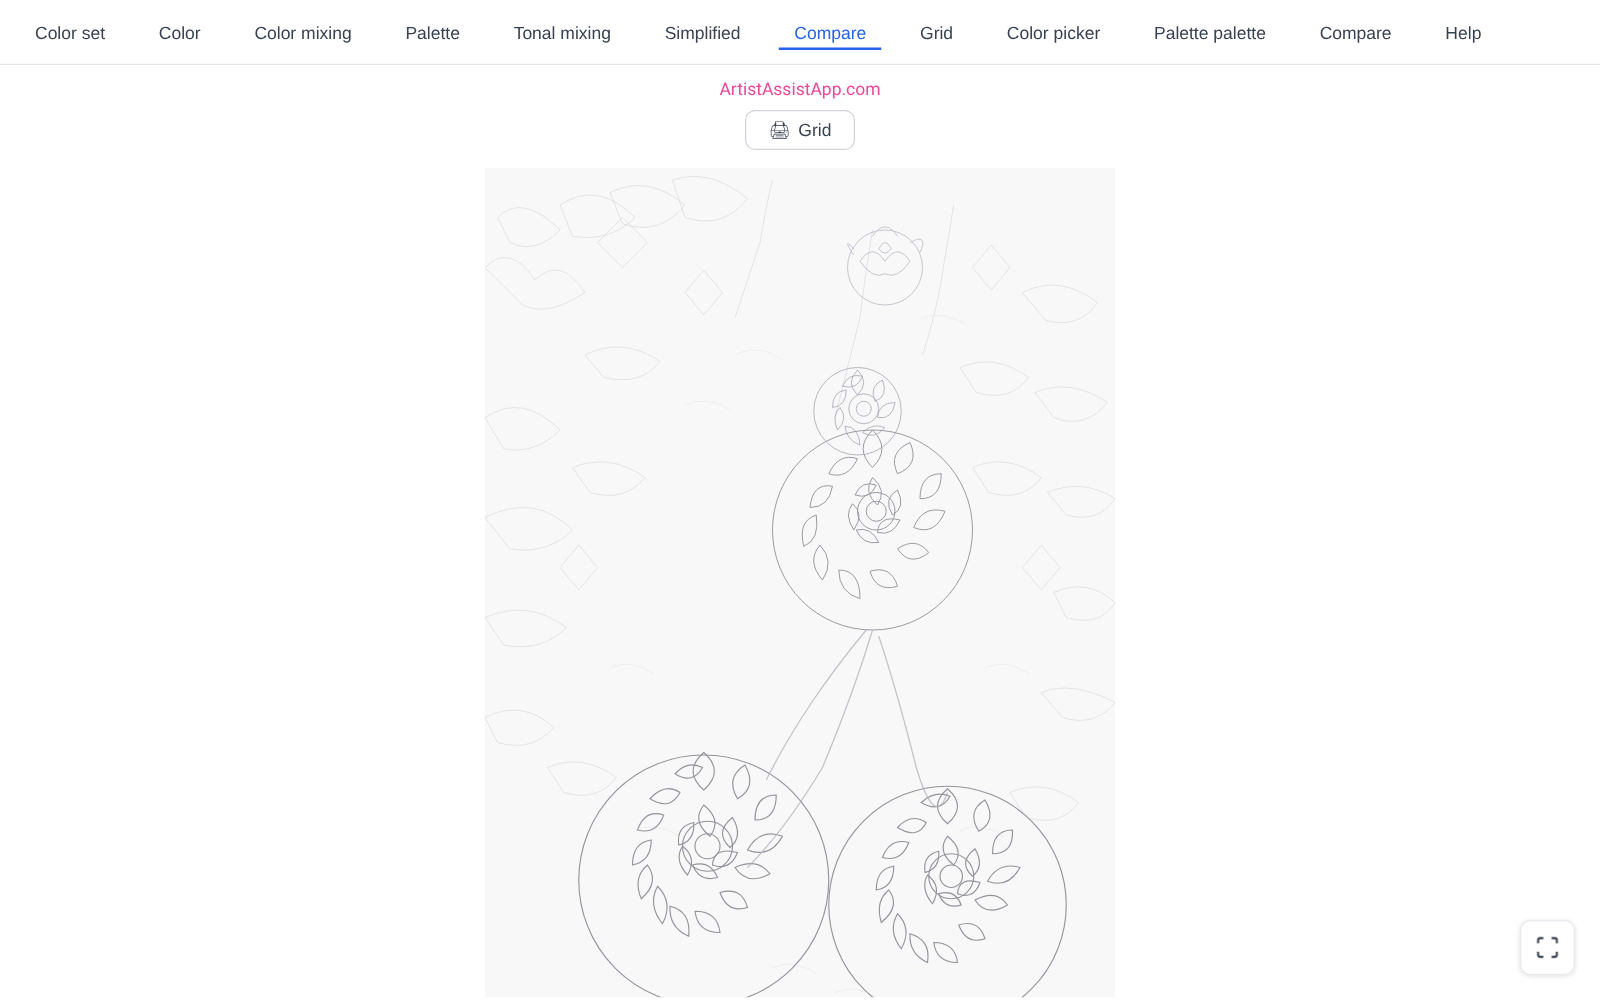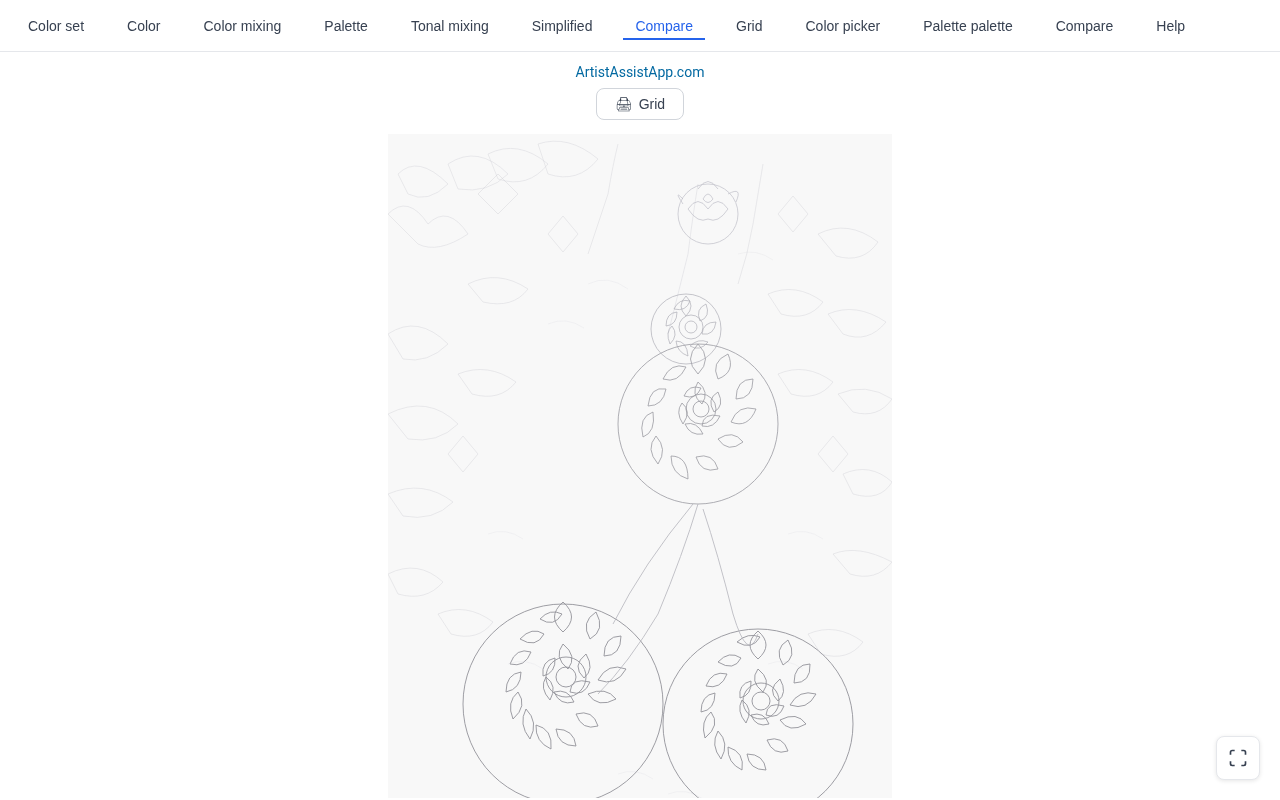--- a/index.html
+++ b/index.html
@@ -48,21 +48,21 @@
 
     
     .main-content {
       display: flex;
       flex-direction: column;
       align-items: center;
       padding-top: 12px;
     }
 
     .site-url {
-      color: #0369a1;
+      color: #ec4899;
       font-size: 14px;
       margin-bottom: 8px;
     }
 
     .print-button {
       display: flex;
       align-items: center;
       gap: 6px;
       padding: 7px 18px;
       border: 1px solid #d1d5db;

